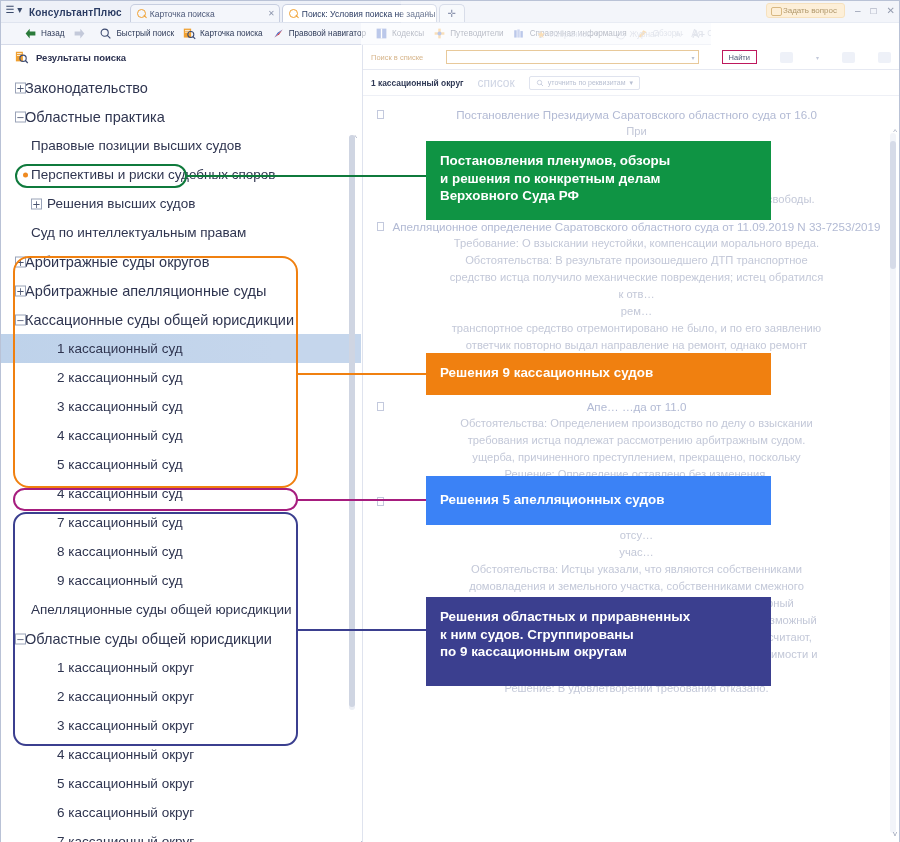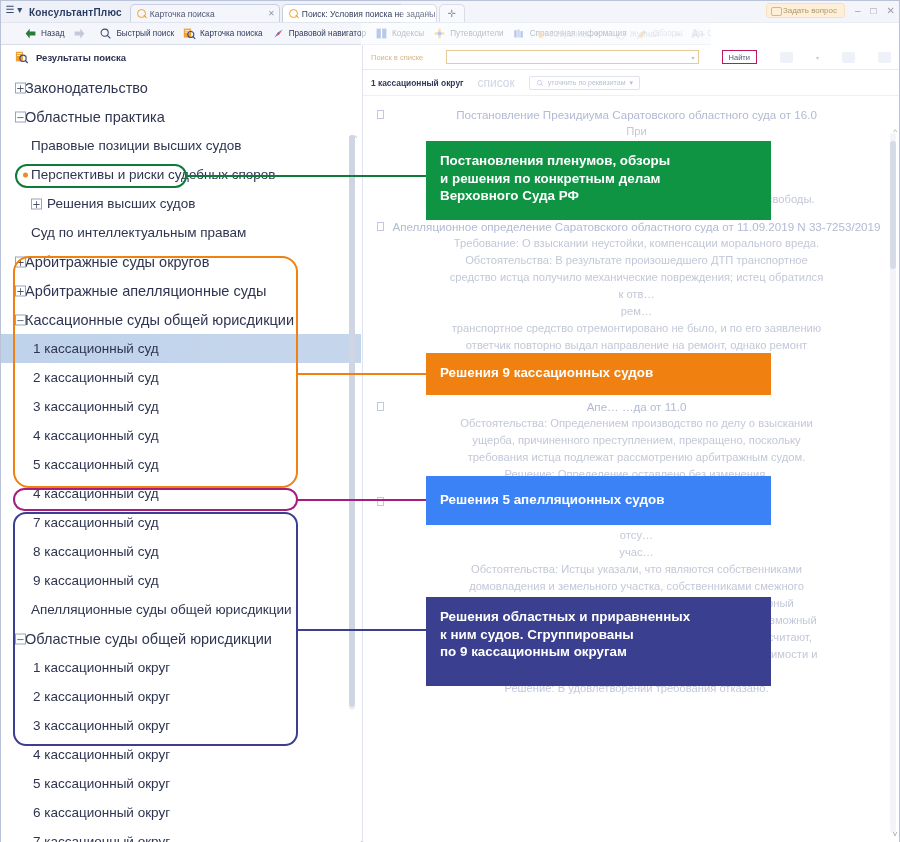--- a/index.html
+++ b/index.html
@@ -110,21 +110,21 @@
     height:24px; padding-left:14px;
     font-size:9.5px; font-weight:bold; color:#2b3150;
   }
   .tree{ padding-top:4px; }
   .node{
     position:relative; height:29px; display:flex; align-items:center;
     font-size:13.5px; color:#2f3550; padding-left:6px;
   }
   .node.lvl0{ font-size:14.5px; padding-left:6px; }
   .node.lvl1{ padding-left:30px; font-size:13.5px; }
-  .node.lvl2{ padding-left:32px; font-size:13.5px; }
+  .node.lvl2{ padding-left:56px; font-size:13.5px; }
   .node.selected{
     background:linear-gradient(90deg,#bed2ea 0%, #c5d6ec 76%, #c5d6ec 76%);
   }
   .node.selected:after{
     content:""; position:absolute; left:282px; top:0;
     border-top:14.5px solid transparent; border-bottom:14.5px solid transparent;
     border-left:14px solid #c5d6ec;
   }
   .exp{
     position:absolute; left:14px; top:50%; transform:translateY(-50%);
@@ -533,22 +533,22 @@
           <div class="doc-body">к отв…</div>
           <div class="doc-body">рем…</div>
           <div class="doc-body">транспортное средство отремонтировано не было, и по его заявлению</div>
           <div class="doc-body">ответчик повторно выдал направление на ремонт, однако ремонт</div>
           <div class="doc-body">автомобиля так и не был произведен.</div>
           <div class="doc-body">Решение: Требование удовлетворено частично.</div>
         </div>
         <div class="doc">
           <div class="doc-title">Апе… …да от 11.0</div>
           <div class="doc-body">Обстоятельства: Определением производство по делу о взыскании</div>
+          <div class="doc-body">требования истца подлежат рассмотрению арбитражным судом.</div>
           <div class="doc-body">ущерба, причиненного преступлением, прекращено, поскольку</div>
-          <div class="doc-body">требования истца подлежат рассмотрению арбитражным судом.</div>
           <div class="doc-body">Решение: Определение оставлено без изменения.</div>
         </div>
         <div class="doc">
           <div class="doc-title">Апе… …а от 11.0</div>
           <div class="doc-body">Треб…</div>
           <div class="doc-body">отсу…</div>
           <div class="doc-body">учас…</div>
           <div class="doc-body">Обстоятельства: Истцы указали, что являются собственниками</div>
           <div class="doc-body">домовладения и земельного участка, собственниками смежного</div>
           <div class="doc-body">земельного участка являются ответчики, поскольку спорный</div>

